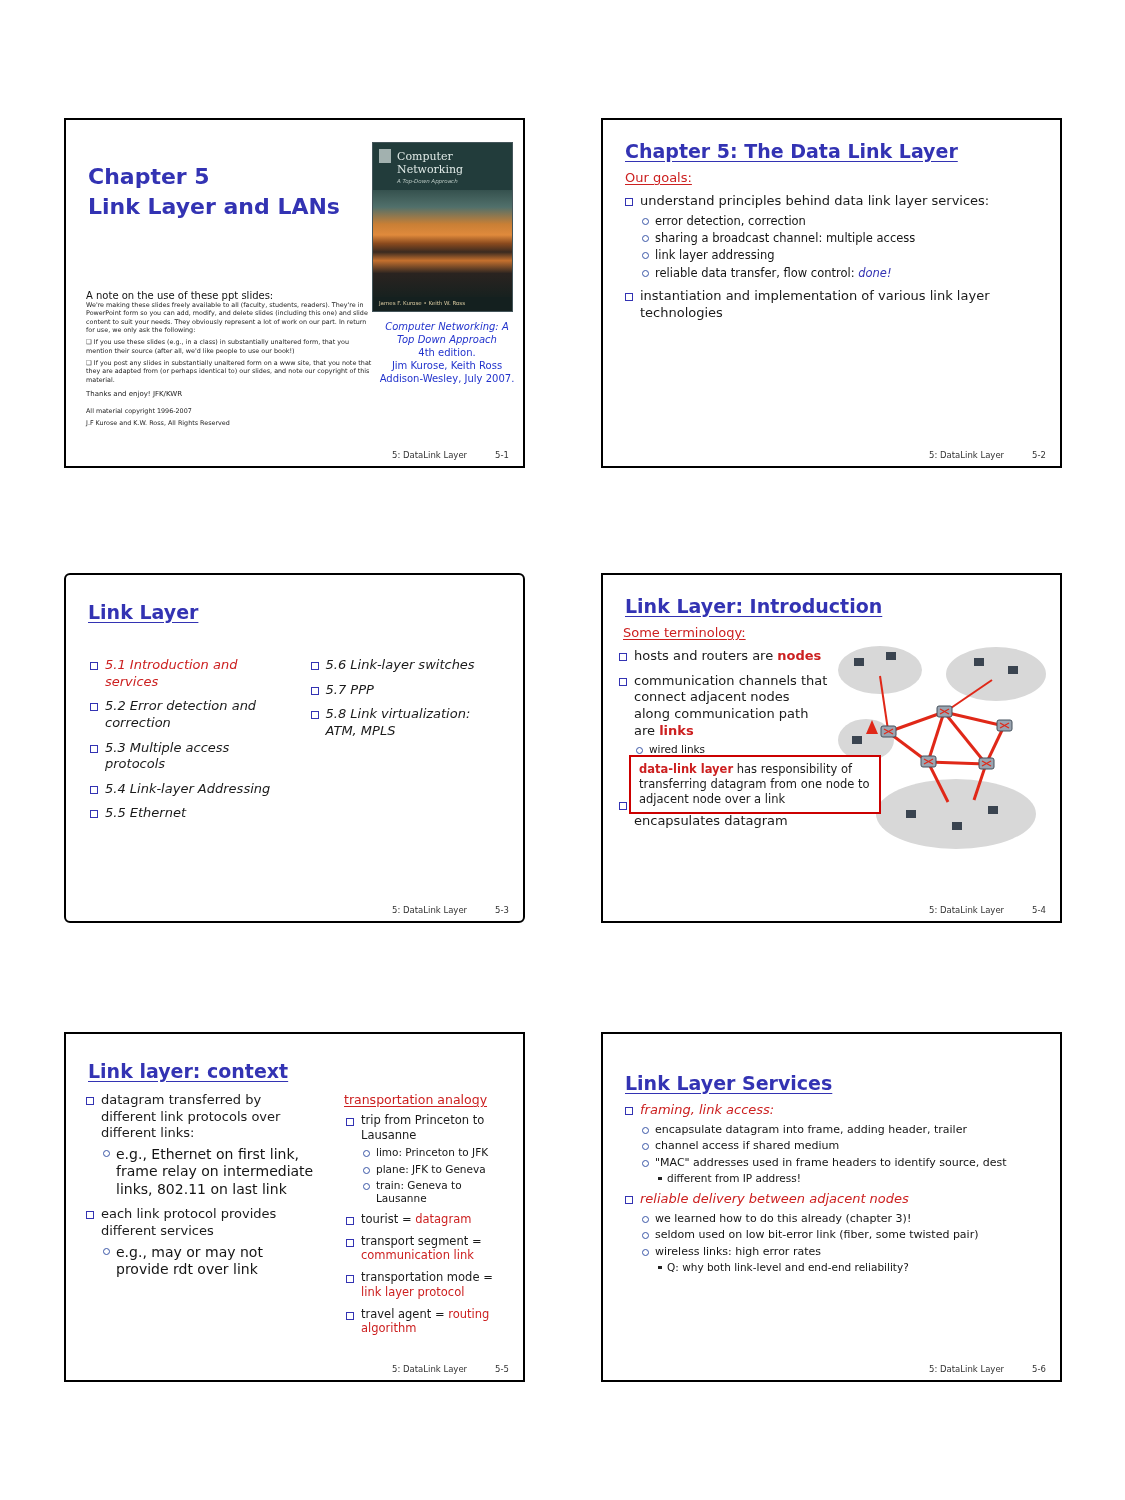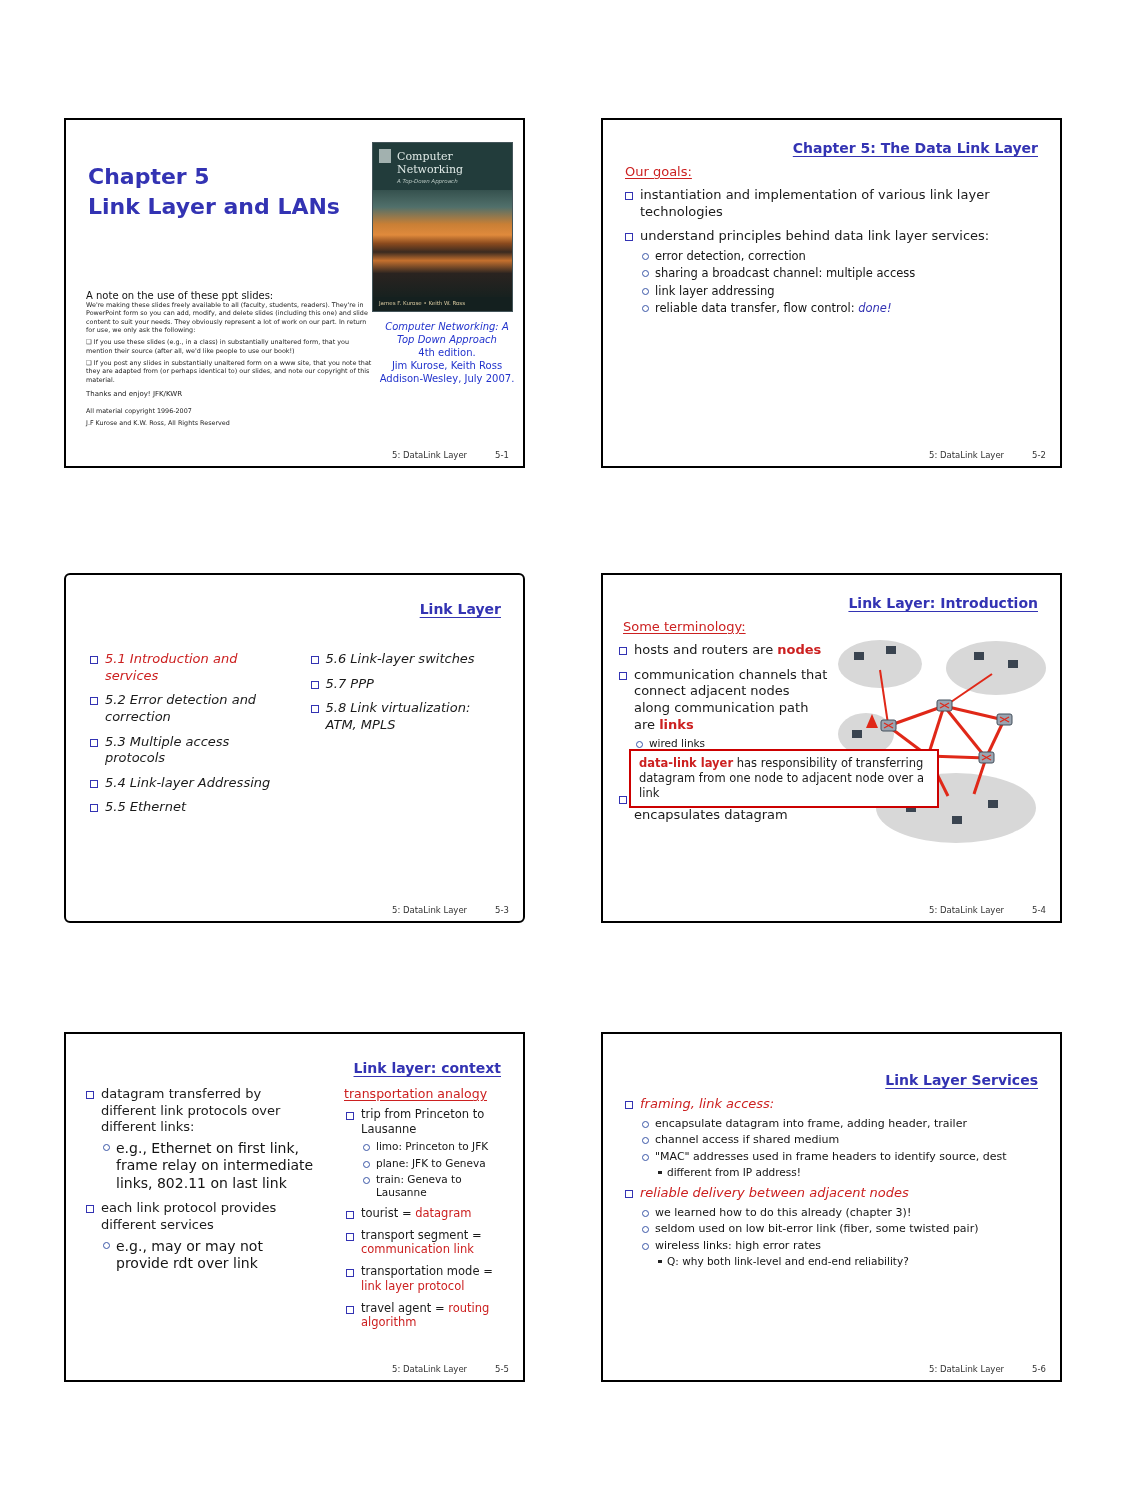--- a/index.html
+++ b/index.html
@@ -10,24 +10,23 @@
   }
   .slide {
     position:absolute; width:461px; height:350px;
     border:2px solid #000; background:#fff; overflow:hidden;
   }
   .pos-s1{left:64px; top:118px;}  .pos-s2{left:601px; top:118px;}
   .pos-s3{left:64px; top:573px;border-radius:6px;}  .pos-s4{left:601px; top:573px;}
   .pos-s5{left:64px; top:1032px;} .pos-s6{left:601px; top:1032px;}
 
   .slide-title {
-    color:var(--title_blue,#3333b3); font-weight:bold; font-size:14px;
+    color:var(--title_blue,#3333b3); font-weight:bold; font-size:19px;
     text-decoration:underline; text-underline-offset:3px;
     margin:20px 22px 8px;
-    text-align:right;
   }
   .mt-lg { margin-top:38px; }
   .mt-md { margin-top:26px; }
 
   .red-heading {
     color:var(--accent_red,#cc2020); font-size:13px;
     text-decoration:underline; text-underline-offset:2px;
     margin:2px 22px 8px;
   }
   .red-em { color:var(--accent_red,#cc2020); font-weight:bold; }
@@ -84,21 +83,21 @@
   
   .s3-cols { display:flex; gap:28px; margin:34px 22px 0;font-style:italic; }
   .s3-col { flex:1; }
 
   
   .s4-main { position:relative; margin:0 14px; }
   .s4-list { width:212px; }
   .s4-list .l2 > li { font-size:10.5px; }
   .net-diagram { position:absolute; right:-4px; top:-6px; width:214px; height:212px; }
   .dl-box {
-    position:absolute; left:12px; bottom:16px; width:310px;
+    position:absolute; left:12px; bottom:16px; width:252px;
     border:2px solid var(--box_red,#cc0000); background:#fff;
     padding:5px 8px; font-size:11.5px; line-height:1.3; z-index:3;
   }
 
   
   .s5-cols { display:flex; gap:28px; margin:10px 18px 0; }
   .s5-left { width:232px; }
   .s5-right { flex:1; }
   .s5-left .l2 > li { font-size:14px; }
   .analogy-heading {
@@ -152,32 +151,32 @@
     <div class="slide-footer">
       <span>5: DataLink Layer</span>
       <span>5-1</span>
     </div>
   </div>
 
   <div class="slide pos-s2">
     <h2 class="slide-title">Chapter 5: The Data Link Layer</h2>
     <div class="red-heading">Our goals:</div>
     <ul class="l1" style="margin:0 20px;">
-      <li>instantiation and implementation of various link layer technologies</li>
       <li>
         <span>understand principles behind data link layer services:</span>
         <ul class="l2">
           <li>error detection, correction</li>
           <li>sharing a broadcast channel: multiple access</li>
           <li>link layer addressing</li>
           <li>
             <span>reliable data transfer, flow control: </span><span class="blue-em">done!</span>
           </li>
         </ul>
       </li>
+      <li>instantiation and implementation of various link layer technologies</li>
     </ul>
     <div class="slide-footer">
       <span>5: DataLink Layer</span>
       <span>5-2</span>
     </div>
   </div>
 
   <div class="slide pos-s3">
     <h2 class="slide-title mt-md">Link Layer</h2>
     <div class="s3-cols">

